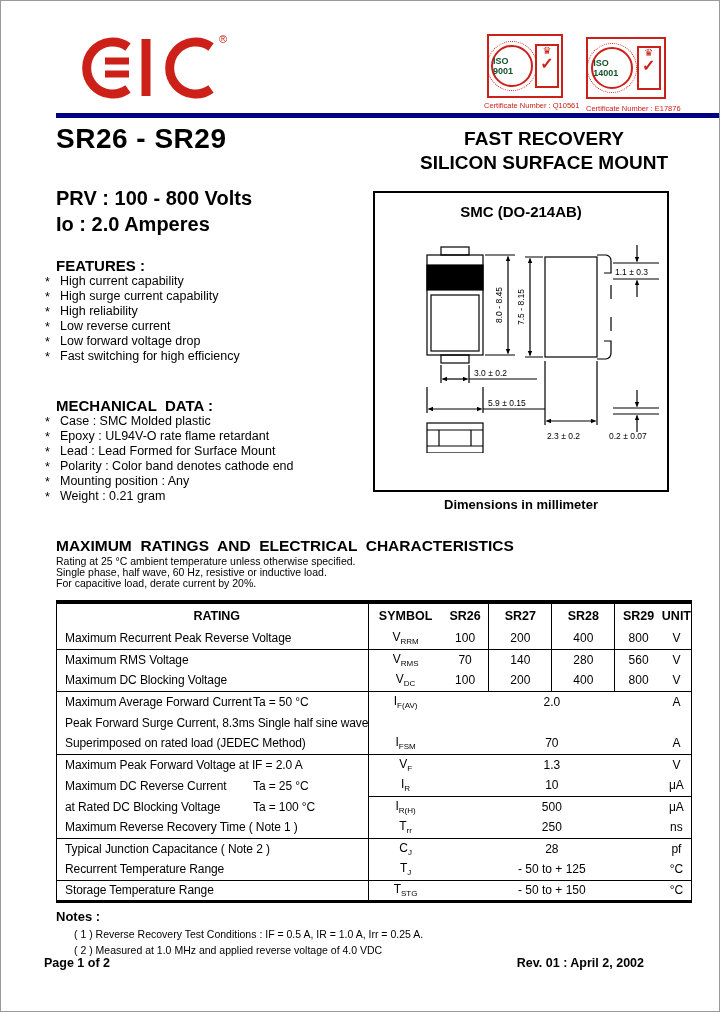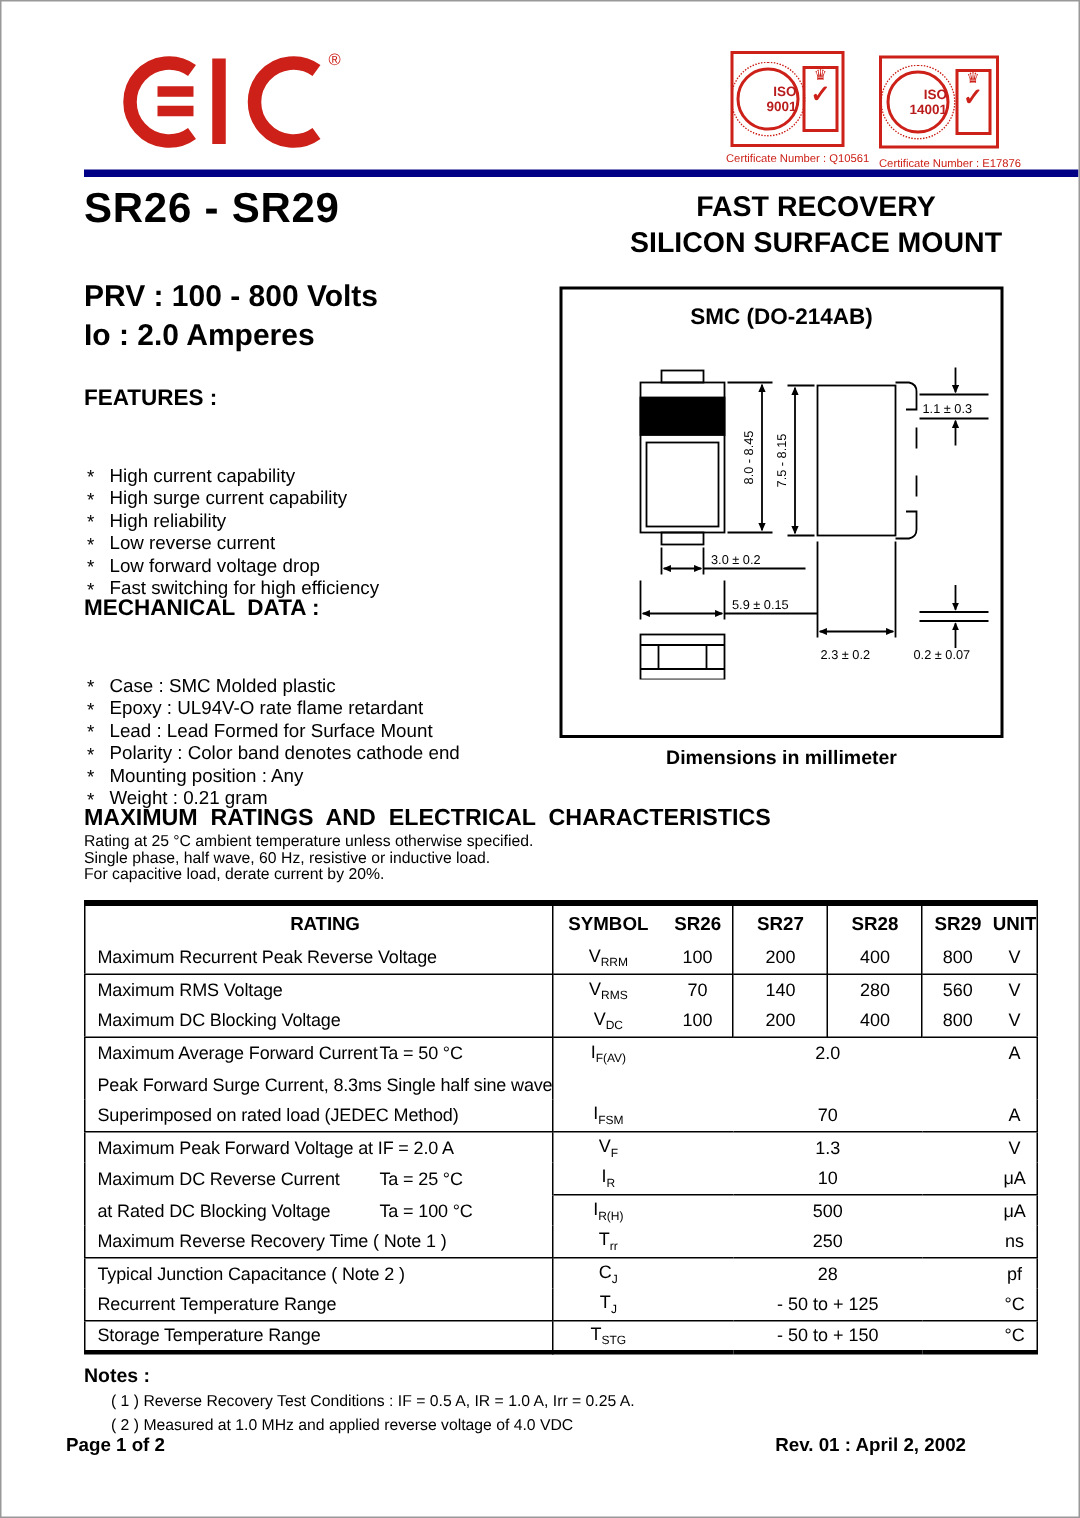--- a/index.html
+++ b/index.html
@@ -7,40 +7,40 @@
   #page {
     position:relative; width:720px; height:1012px; background:#ffffff;
     font-family:"Liberation Sans", sans-serif; color:#000;
     border:1px solid #999; overflow:hidden;
   }
 
   
   #logo-svg { position:absolute; left:70px; top:26px; }
   .badge { position:absolute; border:2px solid #cc2018; display:flex; align-items:center; justify-content:space-evenly; background:#fff; }
   .badge .seal { width:42px; height:42px; border:2px solid #cc2018; border-radius:50%;
-    display:flex; flex-direction:column; align-items:flex-end; justify-content:center; color:#b91c1c; position:relative; }
+    display:flex; flex-direction:column; align-items:flex-start; justify-content:center; color:#14532d; position:relative; }
   .badge .seal::before { content:""; position:absolute; inset:-6px; border:1.5px dotted #cc2018; border-radius:50%; }
   .badge .seal .iso { font-size:9px; font-weight:bold; line-height:9px; }
   .badge .seal .isonum { font-size:9px; font-weight:bold; line-height:10px; }
   .badge .checkbox { width:24px; height:44px; border:2px solid #cc2018; color:#cc2018;
     display:flex; flex-direction:column; align-items:center; justify-content:flex-start; }
   .badge .crown { font-size:10px; line-height:10px; color:#cc2018; }
   .badge .check { font-size:16px; line-height:16px; font-weight:bold; }
   .badge-caption { position:absolute; color:#cc2018; font-size:7.5px; white-space:nowrap; }
   #navy-rule { position:absolute; left:55px; top:112px; width:663px; height:5px; background:#000087; }
 
   
   #part-number { position:absolute; left:55px; top:122px; font-size:28px; font-weight:bold; letter-spacing:0.5px; }
   #right-title { position:absolute; left:395px; top:126px; width:296px; text-align:center; font-weight:bold; font-size:19px; line-height:24px; }
   #prv-line { position:absolute; left:55px; top:186px; font-size:20px; font-weight:bold; }
   #io-line  { position:absolute; left:55px; top:212px; font-size:20px; font-weight:bold; }
 
   
   .sec-head { position:absolute; left:55px; font-size:15px; font-weight:bold; white-space:pre; }
-  .star-list { position:absolute; left:57px; list-style:none; font-size:12.5px; line-height:15px;margin-top:36px; }
+  .star-list { position:absolute; left:44px; list-style:none; font-size:12.5px; line-height:15px; }
   .star-list li { position:relative; padding-left:15px; white-space:nowrap; }
   .star-list li::before { content:"*"; position:absolute; left:0; top:1px; }
 
   
   #pkg-box { position:absolute; left:372px; top:190px; width:296px; height:301px; border:2px solid #000; }
   #pkg-title { position:absolute; left:0; top:10px; width:100%; text-align:center; font-size:15px; font-weight:bold; }
   #pkg-caption { position:absolute; left:0; top:264px; width:100%; text-align:center; font-size:13px; font-weight:bold;margin-top:40px; }
   #pkg-svg { position:absolute; left:0; top:32px; }
   #pkg-svg text { font-family:"Liberation Sans",sans-serif; font-size:8.5px; fill:#000; }
 

